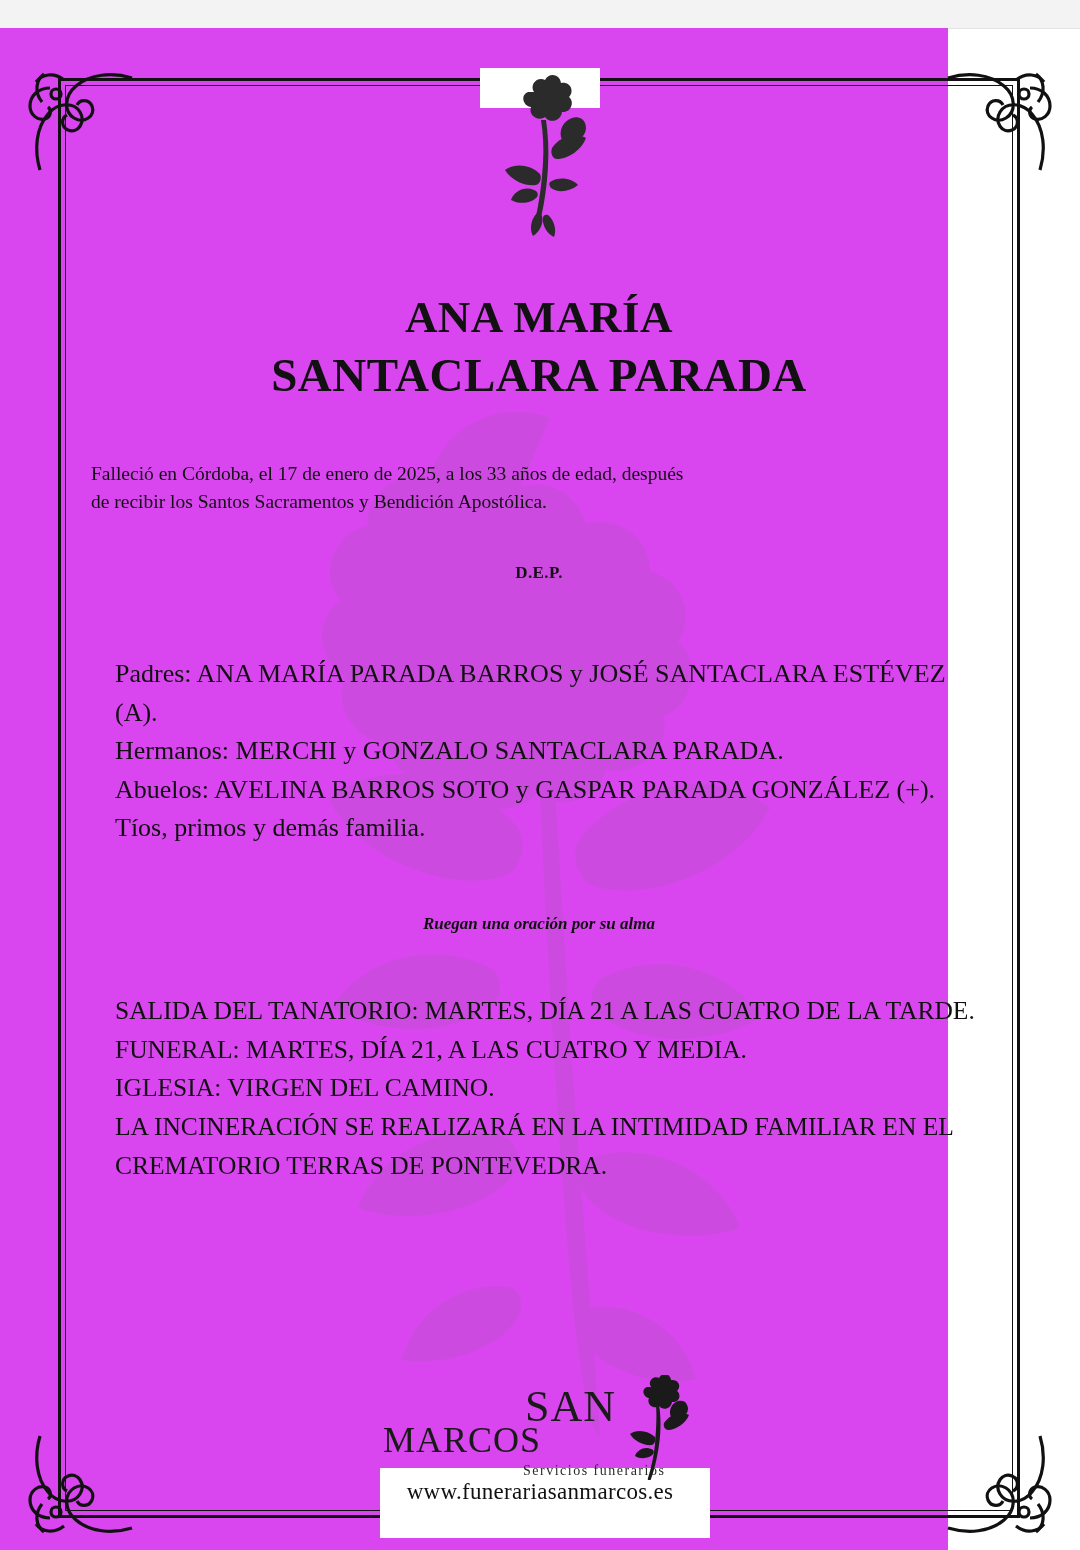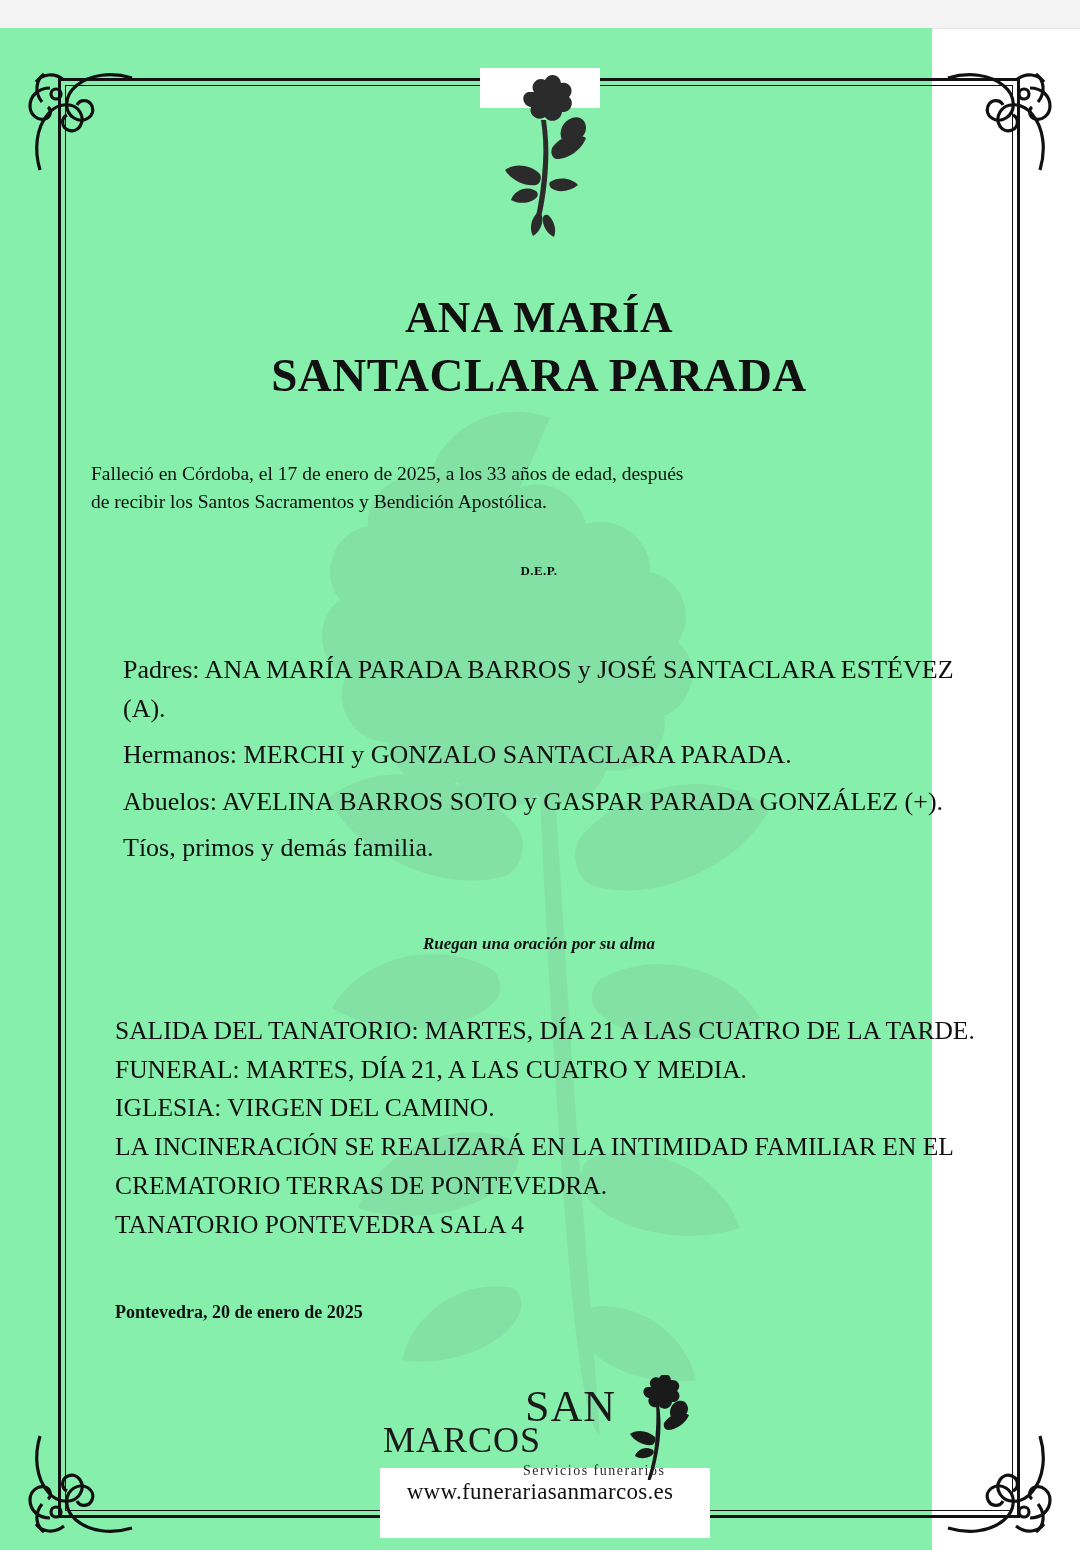--- a/index.html
+++ b/index.html
@@ -25,21 +25,22 @@
     background: #f3f3f3;
     border-bottom: 1px solid #e4e4e4;
   }
 
   .page {
     position: absolute;
     top: 28px;
     left: 0;
     width: 932px;
     height: 1522px;
-    background: #86efac;
+    background: #d946ef;
+    padding-left: 16px;
   }
 
   
   .frame-outer {
     position: absolute;
     top: 50px;
     left: 58px;
     width: 962px;
     height: 1440px;
     border: 3px solid #111;
@@ -136,37 +137,37 @@
     line-height: 1.42;
     margin-top: 56px;
     position: relative;
     z-index: 3;
   }
   .death-note span { display: block; }
 
   .dep {
     text-align: center;
     font-weight: bold;
-    font-size: 13px;
+    font-size: 17px;
     letter-spacing: 0.4px;
     margin-top: 48px;
     position: relative;
     z-index: 3;
   }
 
   .family {
     margin-top: 72px;
     font-size: 26px;
     line-height: 1.48;
     padding-left: 24px;
     padding-right: 10px;
     position: relative;
     z-index: 3;
   }
-  .family p { margin: 8px; }
+  .family p { margin: 0; }
 
   .prayer {
     text-align: center;
     font-style: italic;
     font-weight: bold;
     font-size: 17px;
     margin-top: 66px;
     position: relative;
     z-index: 3;
   }
@@ -354,24 +355,22 @@
       <p>Tíos, primos y demás familia.</p>
     </div>
 
     <div class="prayer">Ruegan una oración por su alma</div>
 
     <div class="arrangements">
       <p>SALIDA DEL TANATORIO: MARTES, DÍA 21 A LAS CUATRO DE LA TARDE.</p>
       <p>FUNERAL: MARTES, DÍA 21, A LAS CUATRO Y MEDIA.</p>
       <p>IGLESIA: VIRGEN DEL CAMINO.</p>
       <p>LA INCINERACIÓN SE REALIZARÁ EN LA INTIMIDAD FAMILIAR EN EL CREMATORIO TERRAS DE PONTEVEDRA.</p>
-      <p>TANATORIO PONTEVEDRA SALA 4</p>
-    </div>
-
-    <div class="place-date">Pontevedra, 20 de enero de 2025</div>
+    </div>
+
   </div>
 
   <div class="footer">
     <div class="logo">
       <span class="logo-san">SAN</span>
       <span class="logo-marcos">MARCOS</span>
       <span class="logo-sub">Servicios funerarios</span>
       <span class="logo-flower">
         <svg viewBox="0 0 70 105" fill="currentColor">
           <path d="M26 12 c-4 -6 3 -12 8 -9 3 -6 11 -5 12 2 7 -1 11 6 6 11 5 4 2 12 -5 11 -1 7 -9 9 -13 4 -5 4 -13 -2 -10 -8 -6 -1 -8 -9 -2 -11 z"></path>

